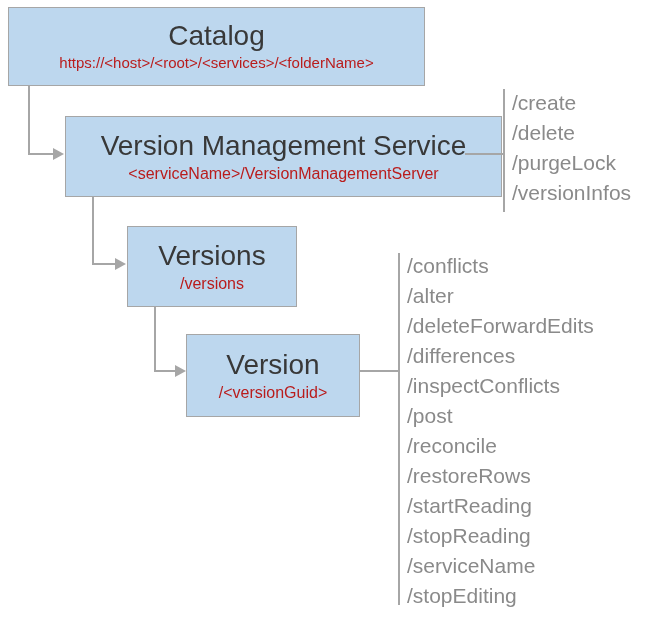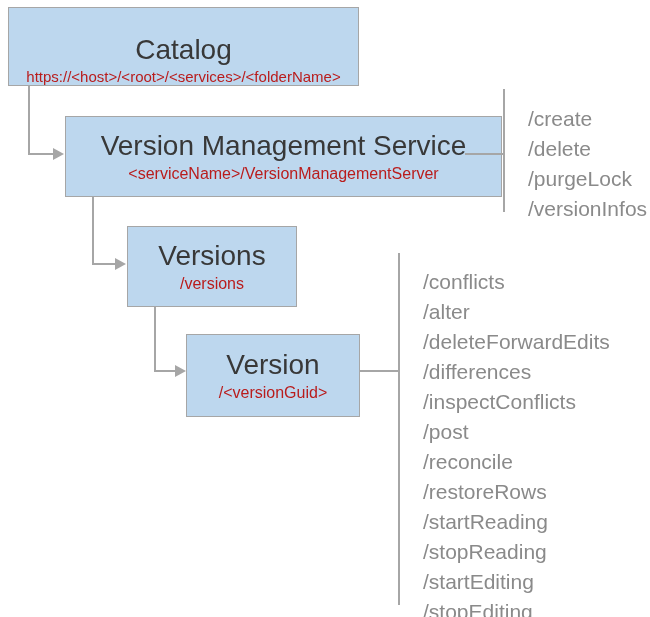--- a/index.html
+++ b/index.html
@@ -33,21 +33,21 @@
     line-height: 1.1;
     color: #383838;
     white-space: nowrap;
   }
   .node .subtitle {
     font-size: 15px;
     line-height: 1.1;
     color: #b91c1c;
     white-space: nowrap;
   }
-  .node-catalog  { left: 8px;   top: 7px;   width: 351px; height: 79px; justify-content: flex-end; }
+  .node-catalog  { left: 8px;   top: 7px;   width: 417px; height: 79px; }
   .node-vms      { left: 65px;  top: 116px; width: 437px; height: 81px; }
   .node-versions { left: 127px; top: 226px; width: 170px; height: 81px; }
   .node-version  { left: 186px; top: 334px; width: 174px; height: 83px; }
   .node-vms .subtitle, .node-versions .subtitle, .node-version .subtitle { font-size: 16px; }
 
   
   .line {
     position: absolute;
     background: #A6A6A6;
   }
@@ -79,21 +79,21 @@
   .l4h { left: 154px; top: 370px; width: 23px; height: 2px; }
   .a4  { left: 175px; top: 365px; }
 
   
   .l5h { left: 360px; top: 370px; width: 39px; height: 2px; }
   .l5v { left: 398px; top: 253px; width: 2px;  height: 352px; }
 
   
   .ops {
     position: absolute;
-    margin: 16px;
+    margin: 0;
     padding: 0;
     list-style: none;
     font-size: 21px;
     line-height: 30px;
     color: #8A8A8A;
     white-space: nowrap;
   }
   .ops-vms     { left: 512px; top: 88px; }
   .ops-version { left: 407px; top: 251px; }
 </style>
@@ -151,17 +151,17 @@
       <li>/conflicts</li>
       <li>/alter</li>
       <li>/deleteForwardEdits</li>
       <li>/differences</li>
       <li>/inspectConflicts</li>
       <li>/post</li>
       <li>/reconcile</li>
       <li>/restoreRows</li>
       <li>/startReading</li>
       <li>/stopReading</li>
-      <li>/startEditing</li>
+      <li>/serviceName</li>
       <li>/stopEditing</li>
     </ul>
 
 </div>
 
 </body></html>

